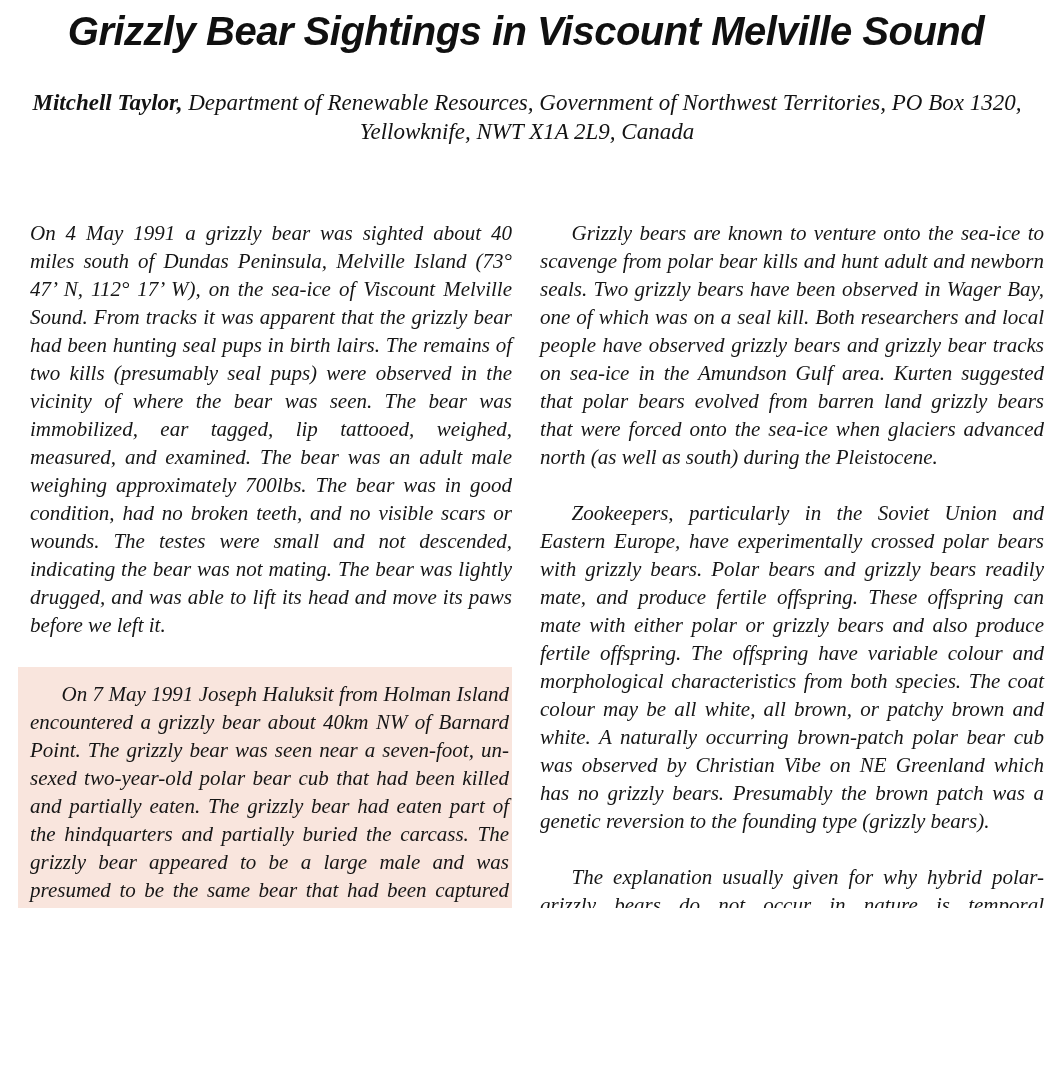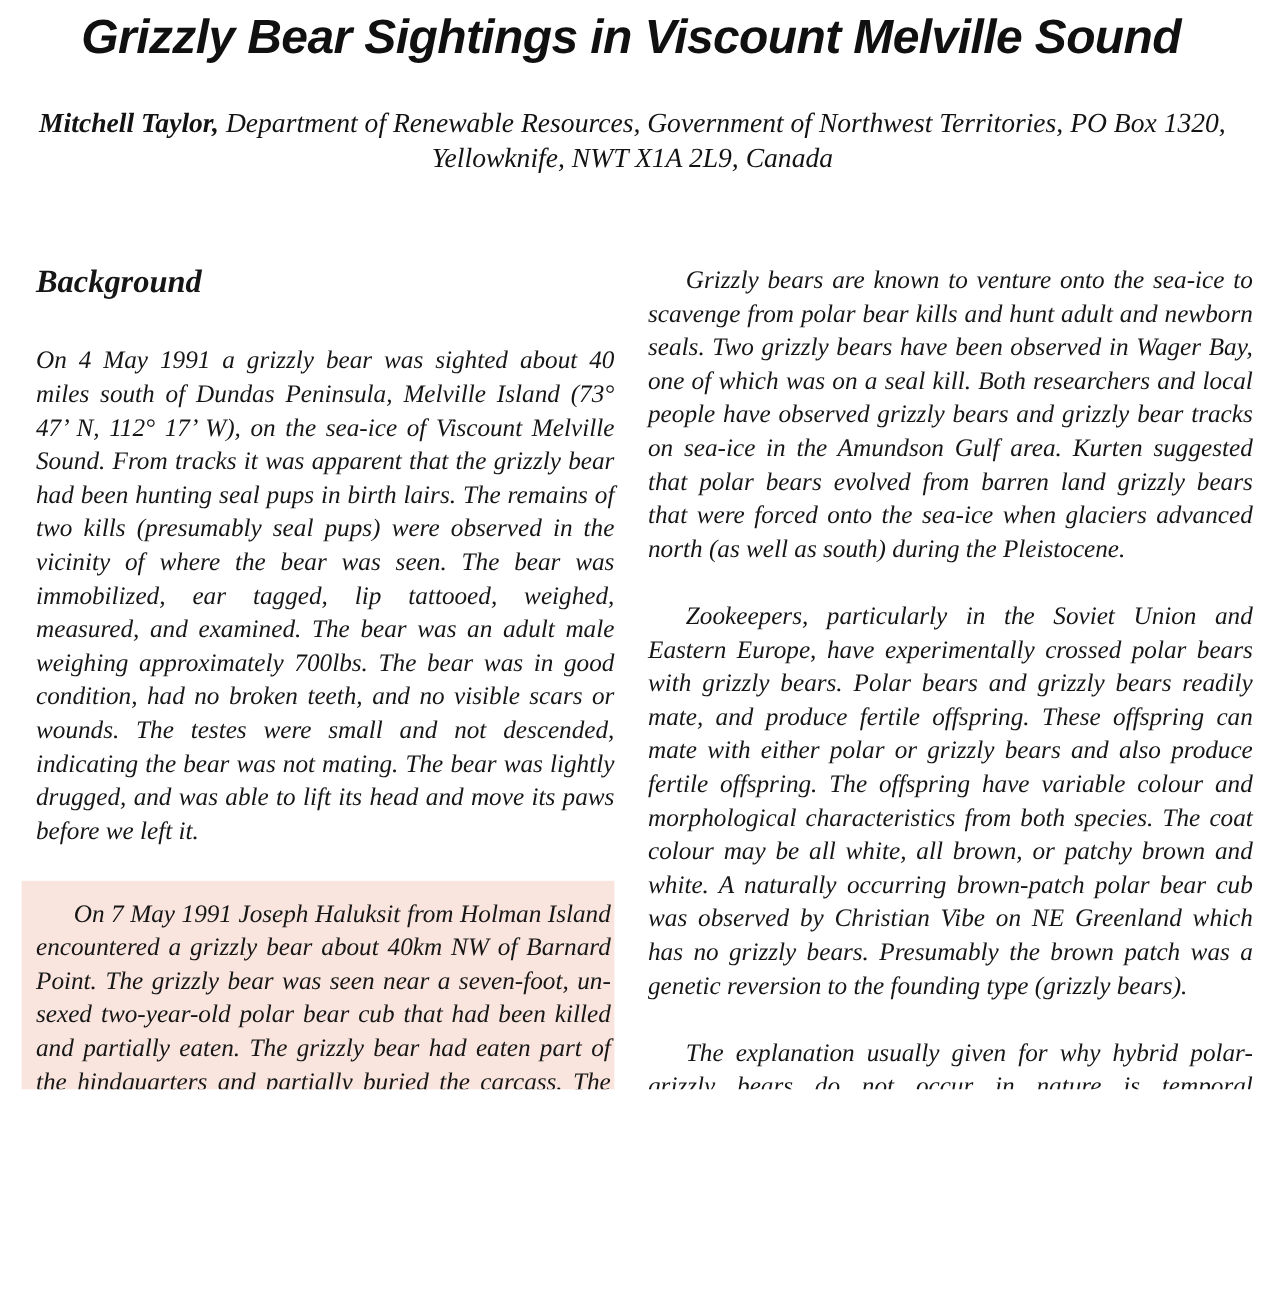--- a/index.html
+++ b/index.html
@@ -97,21 +97,20 @@
 
 <div id="page">
 
   <h1 class="title">Grizzly Bear Sightings in Viscount Melville Sound</h1>
 
   <p class="author"><span class="name">Mitchell Taylor,</span><span> Department of Renewable Resources, Government of Northwest Territories, PO Box 1320, Yellowknife, NWT X1A 2L9, Canada</span></p>
 
   <div class="columns">
 
     <div class="col-left">
-      <h2 class="heading">Background</h2>
 
       <p class="para">On 4 May 1991 a grizzly bear was sighted about 40 miles south of Dundas Peninsula, Melville Island (73° 47’ N, 112° 17’ W), on the sea-ice of Viscount Melville Sound. From tracks it was apparent that the grizzly bear had been hunting seal pups in birth lairs. The remains of two kills (presumably seal pups) were observed in the vicinity of where the bear was seen. The bear was immobilized, ear tagged, lip tattooed, weighed, measured, and examined. The bear was an adult male weighing approximately 700lbs. The bear was in good condition, had no broken teeth, and no visible scars or wounds. The testes were small and not descended, indicating the bear was not mating. The bear was lightly drugged, and was able to lift its head and move its paws before we left it.</p>
 
       <div class="highlight-box" id="highlight-box" style="background: rgb(249, 229, 221);">
         <p class="para indent">On 7 May 1991 Joseph Haluksit from Holman Island encountered a grizzly bear about 40km NW of Barnard Point. The grizzly bear was seen near a seven-foot, un-sexed two-year-old polar bear cub that had been killed and partially eaten. The grizzly bear had eaten part of the hindquarters and partially buried the carcass. The grizzly bear appeared to be a large male and was presumed to be the same bear that had been captured earlier. From wounds on the polar bear, blood spread around the area, and tracks, the hunters concluded that the grizzly bear had killed the polar bear, then eaten the hindquarters.</p>
       </div>
     </div>
 
     <div class="col-right">
       <p class="para indent">Grizzly bears are known to venture onto the sea-ice to scavenge from polar bear kills and hunt adult and newborn seals. Two grizzly bears have been observed in Wager Bay, one of which was on a seal kill. Both researchers and local people have observed grizzly bears and grizzly bear tracks on sea-ice in the Amundson Gulf area. Kurten suggested that polar bears evolved from barren land grizzly bears that were forced onto the sea-ice when glaciers advanced north (as well as south) during the Pleistocene.</p>

